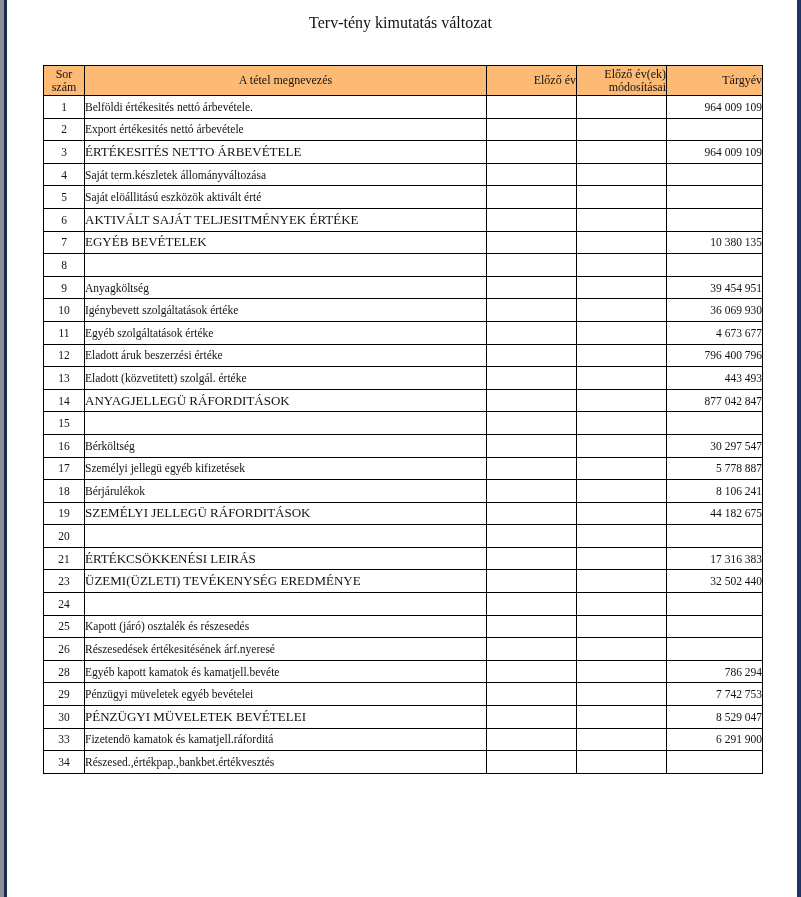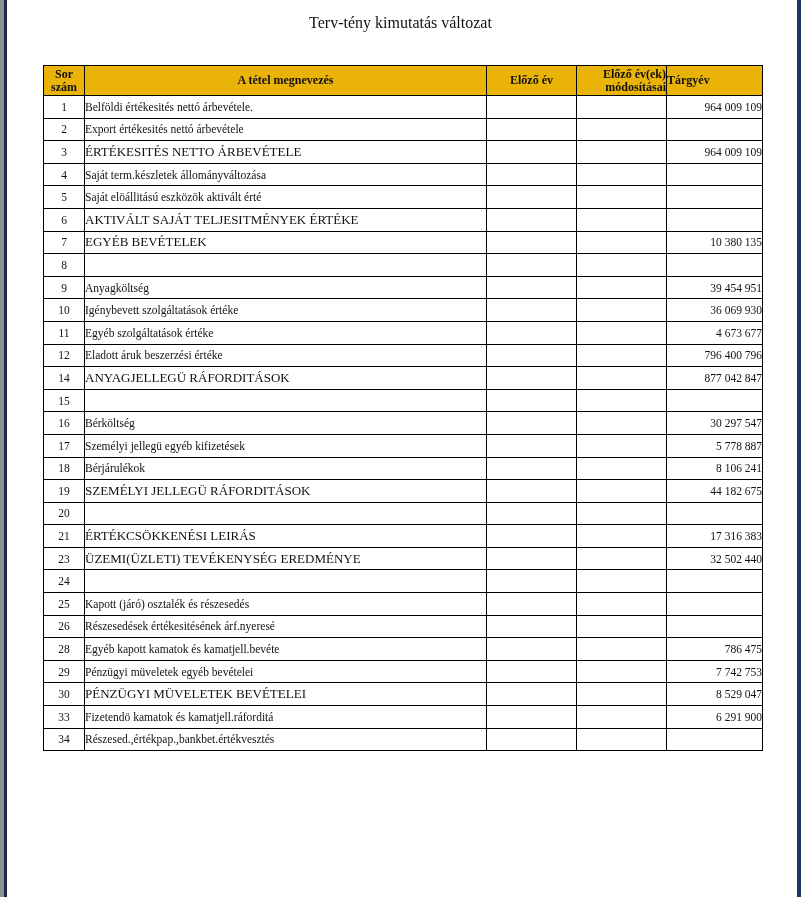--- a/index.html
+++ b/index.html
@@ -46,32 +46,32 @@
       table-layout: fixed;
       width: 719px;
     }
     table.report th, table.report td {
       border: 1px solid #000;
       padding: 0;
       overflow: hidden;
       white-space: nowrap;
     }
     table.report th {
-      background: #eab308;
-      font-weight: bold;
+      background: #fdba74;
+      font-weight: normal;
       font-size: 12px;
       height: 29px;
       line-height: 13px;
       vertical-align: middle;
     }
     th.col-num { text-align: center; }
     th.col-name { text-align: center; }
-    th.col-prev { padding-right: 10px; margin-top: 48px; }
+    th.col-prev { text-align: right; padding-right: 10px; margin-top: 48px; }
     th.col-mod { text-align: right; padding-right: 4px; margin-top: 48px; }
-    th.col-cur { text-align: left; padding-right: 10px; }
+    th.col-cur { text-align: right; padding-right: 10px; }
     table.report td {
       height: 21.6px;
       font-size: 11.5px;
       vertical-align: middle;
     }
     td.num { text-align: center; font-size: 12px; }
     td.name { padding-left: 25px; }
     td.name.total { font-size: 13px; margin-left: 29px; }
     td.val { text-align: right; padding-right: 1px; font-size: 12px; }
   </style>
@@ -187,20 +187,27 @@
           <td class="val">4 673 677</td>
         </tr>
         <tr>
           <td class="num">12</td>
           <td class="name">Eladott áruk beszerzési értéke</td>
           <td class="val"></td>
           <td class="val"></td>
           <td class="val">796 400 796</td>
         </tr>
         <tr>
+          <td class="num">13</td>
+          <td class="name">Eladott (közvetitett) szolgál. értéke</td>
+          <td class="val"></td>
+          <td class="val"></td>
+          <td class="val">443 493</td>
+        </tr>
+        <tr>
           <td class="num">14</td>
           <td class="name total">ANYAGJELLEGÜ RÁFORDITÁSOK</td>
           <td class="val"></td>
           <td class="val"></td>
           <td class="val">877 042 847</td>
         </tr>
         <tr>
           <td class="num">15</td>
           <td class="name"></td>
           <td class="val"></td>
@@ -275,21 +282,21 @@
           <td class="name">Részesedések értékesitésének árf.nyeresé</td>
           <td class="val"></td>
           <td class="val"></td>
           <td class="val"></td>
         </tr>
         <tr>
           <td class="num">28</td>
           <td class="name">Egyéb kapott kamatok és kamatjell.bevéte</td>
           <td class="val"></td>
           <td class="val"></td>
-          <td class="val">786 475</td>
+          <td class="val">786 294</td>
         </tr>
         <tr>
           <td class="num">29</td>
           <td class="name">Pénzügyi müveletek egyéb bevételei</td>
           <td class="val"></td>
           <td class="val"></td>
           <td class="val">7 742 753</td>
         </tr>
         <tr>
           <td class="num">30</td>

